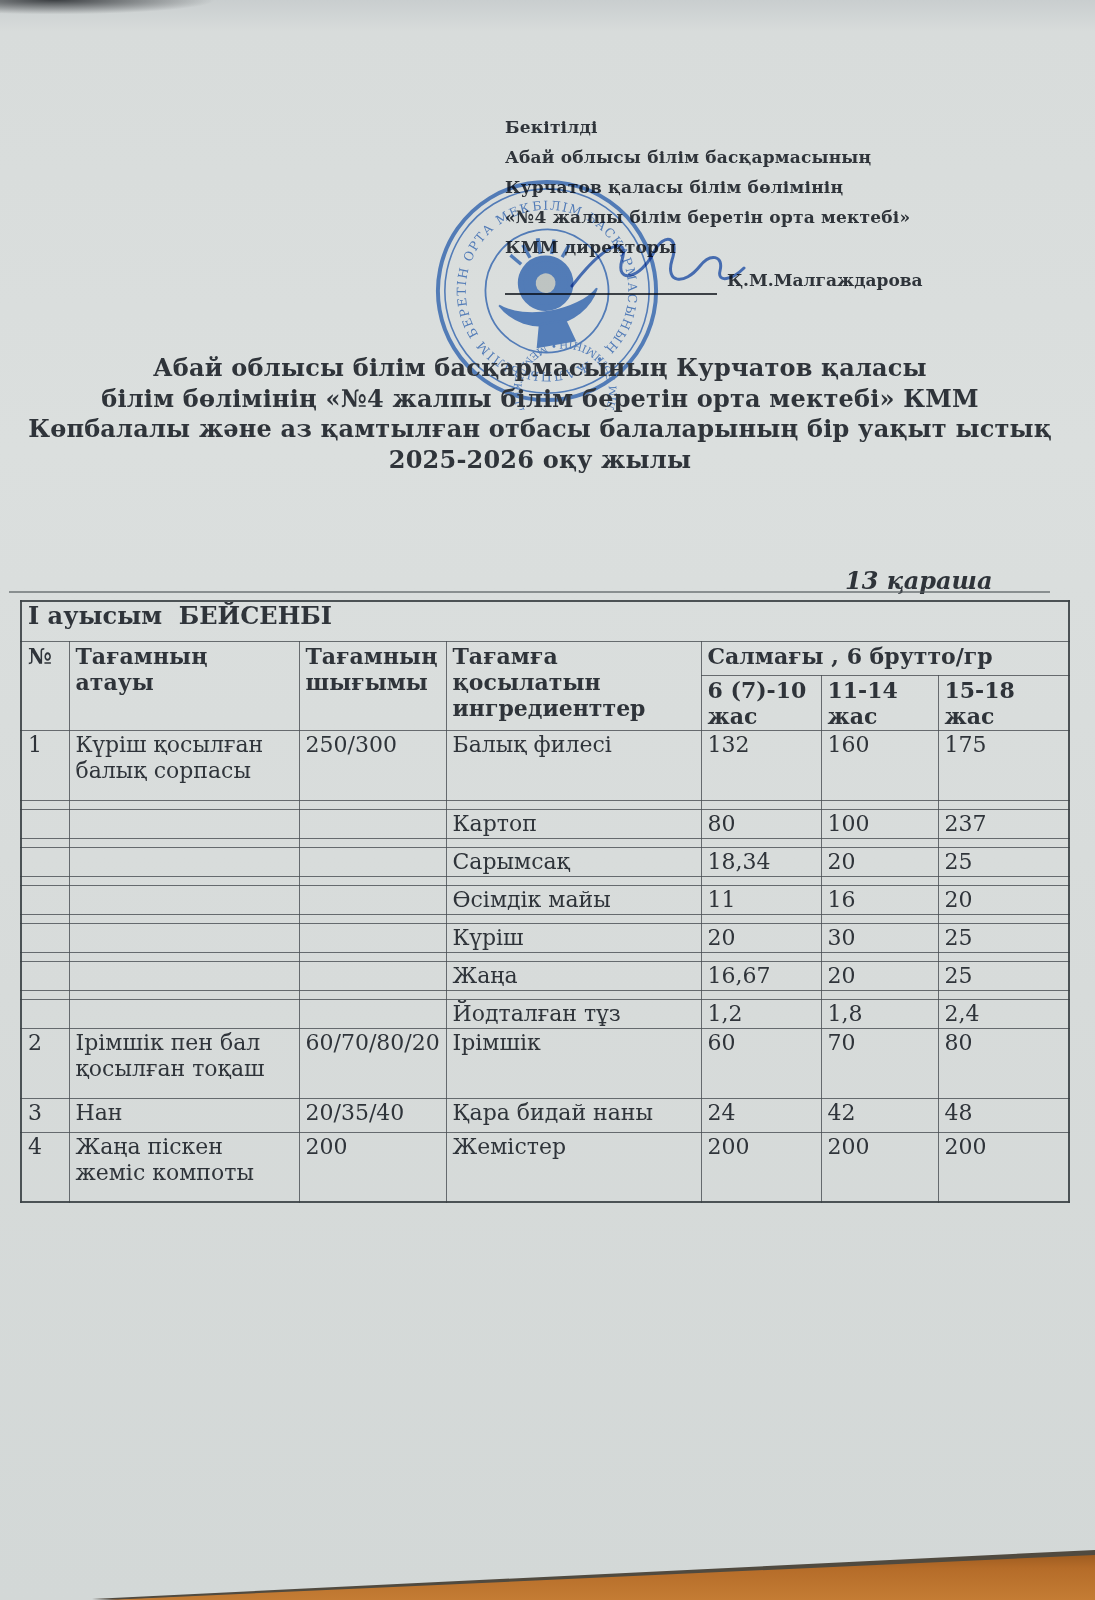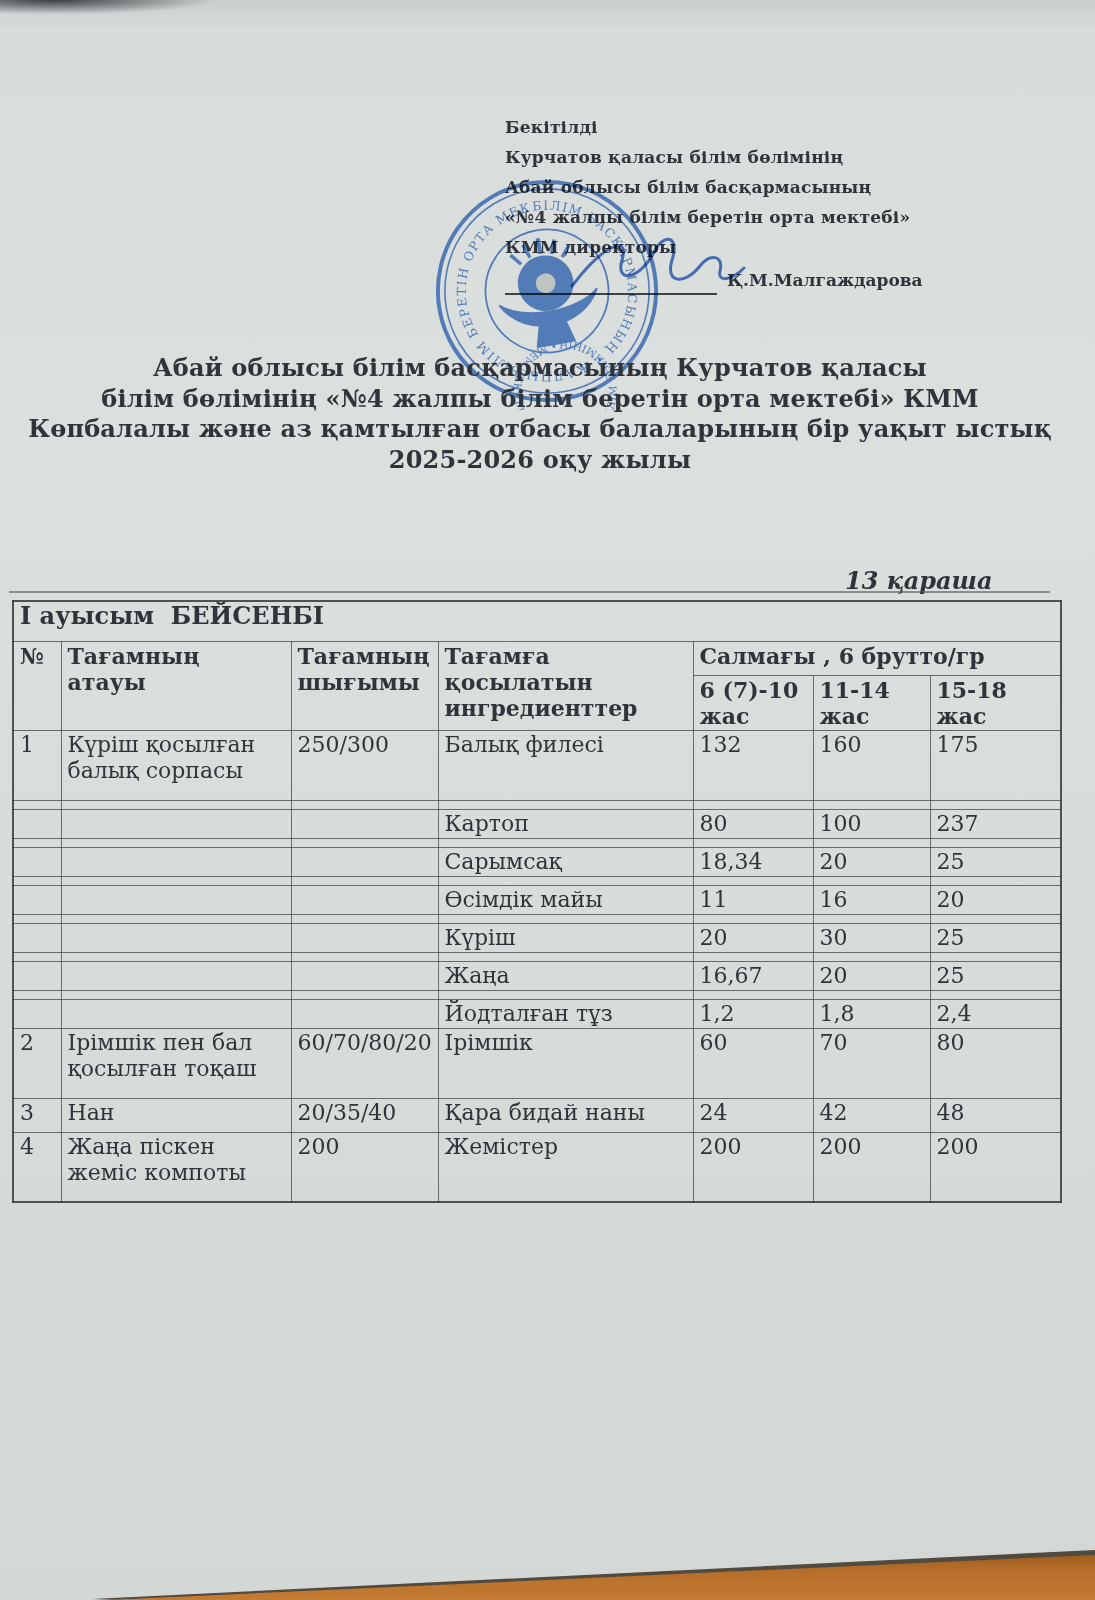--- a/index.html
+++ b/index.html
@@ -35,21 +35,21 @@
     position:absolute; left:0; top:353px; width:1080px;
     text-align:center; font-weight:bold; font-size:24px; line-height:30.6px; letter-spacing:.2px;
   }
   .date {
     position:absolute; left:845px; top:566px;
     font-weight:bold; font-style:italic; font-size:24px;
   }
   .scan-line { position:absolute; left:9px; top:591px; width:1041px; height:1.5px; background:rgba(84,90,94,.6); }
   
   table.menu {
-    position:absolute; left:12px; top:600px; width:1048px;
+    position:absolute; left:20px; top:600px; width:1048px;
     border-collapse:collapse; table-layout:fixed;
     font-size:22px;
   }
   table.menu th, table.menu td {
     border:1.6px solid rgba(72,78,82,.8);
     padding:1px 6px; text-align:left; vertical-align:top;
     line-height:26px; overflow:hidden;
   }
   table.menu { border:2px solid rgba(60,66,70,.9); }
   thead th { font-weight:bold; }
@@ -79,22 +79,22 @@
 </style>
 </head>
 <body>
 
 <div class="page">
 
   <div class="top-smudge"></div>
 
   <div class="approval">
     <div class="line">Бекітілді</div>
+    <div class="line">Абай облысы білім басқармасының</div>
     <div class="line">Курчатов қаласы білім бөлімінің</div>
-    <div class="line">Абай облысы білім басқармасының</div>
     <div class="line">«№4 жалпы білім беретін орта мектебі»</div>
     <div class="line">КММ директоры</div>
     <div class="sig-row">
       <span class="sig-underline"></span>
       <span>Қ.М.Малгаждарова</span>
     </div>
   </div>
 
   <svg class="stamp" viewBox="-120 -120 240 240">
     <g transform="rotate(-10)" fill="none" stroke="#447acc">

